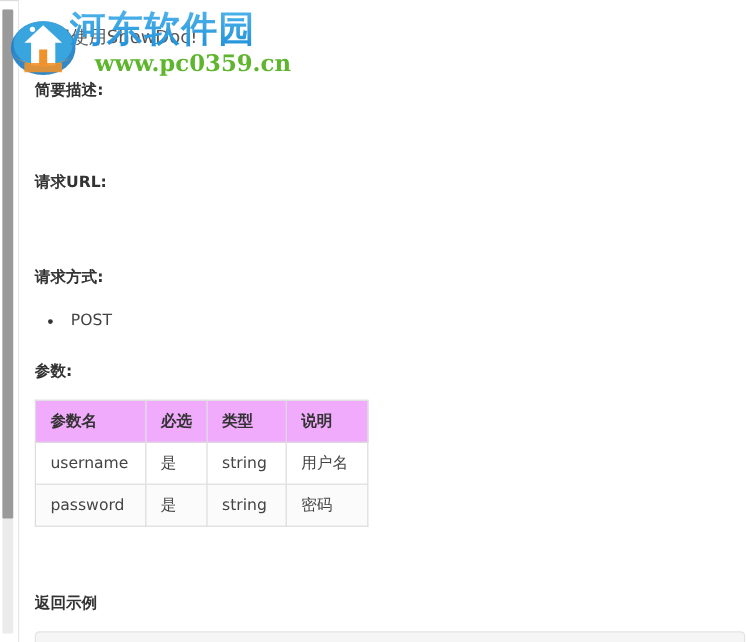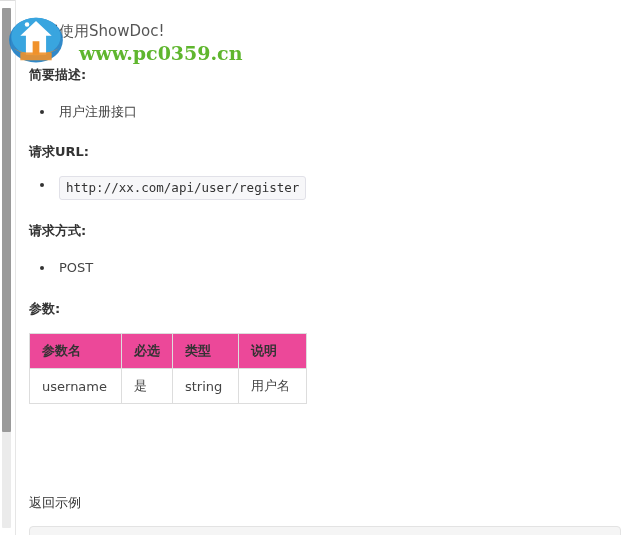--- a/index.html
+++ b/index.html
@@ -127,36 +127,36 @@
     height: 34px;
     text-align: left;
     vertical-align: middle;
     white-space: nowrap;
     font-weight: normal;
     color: #444444;
   }
   table.params th {
     font-weight: bold;
     color: #333333;
-    background: #ec4899;
+    background: #f0abfc;
   }
   table.params tbody tr:nth-child(even) td {
     background: #fbfbfb;
   }
   table.params col.c0 { width: 92px; }
   table.params col.c1 { width: 50px; }
   table.params col.c2 { width: 66px; }
   table.params col.c3 { width: 68px; }
 
   .return-heading {
     position: absolute;
     left: 13px;
     top: 494px;
     font-size: 13px;
-    font-weight: normal;
+    font-weight: bold;
     color: #333333;
   }
 
   .code-block {
     position: absolute;
     left: 13px;
     top: 526px;
     width: 592px;
     height: 40px;
     background: #f5f5f5;
@@ -216,31 +216,23 @@
 <div class="scroll-track"></div>
 <div class="scroll-thumb"></div>
 <div class="pane-edge"></div>
 
 <div class="doc">
 
   <div class="page-title">欢迎使用ShowDoc!</div>
 
   <div class="h-sec" style="left:13px; top:66px;">简要描述:</div>
 
-  <ul class="bullets" style="left:13px; top:103px;">
-    <li>用户注册接口</li>
-  </ul>
 
   <div class="h-sec" style="left:13px; top:143px;text-align:right;">请求URL:</div>
 
-  <ul class="bullets" style="left:13px; top:176px;">
-    <li>
-      <code class="inline">http://xx.com/api/user/register</code>
-    </li>
-  </ul>
 
   <div class="h-sec" style="left:13px; top:222px;">请求方式:</div>
 
   <ul class="bullets" style="left:13px; top:259px;text-align:center;">
     <li>POST</li>
   </ul>
 
   <div class="h-sec" style="left:13px; top:300px;text-align:center;">参数:</div>
 
   <table class="params" style="left:13px; top:333px;">
@@ -258,20 +250,26 @@
         <th>说明</th>
       </tr>
     </thead>
     <tbody>
       <tr>
         <td>username</td>
         <td>是</td>
         <td>string</td>
         <td>用户名</td>
       </tr>
+      <tr>
+        <td>password</td>
+        <td>是</td>
+        <td>string</td>
+        <td>密码</td>
+      </tr>
     </tbody>
   </table>
 
   <div class="return-heading">返回示例</div>
 
   <div class="code-block"></div>
 
 </div>
 
 <div class="watermark">
@@ -279,15 +277,16 @@
   <svg class="wm-logo" viewBox="0 0 100 100">
     <ellipse cx="50" cy="52" rx="48" ry="40" fill="#1f7fc4" opacity="0.92"></ellipse>
     <ellipse cx="50" cy="46" rx="44" ry="34" fill="#3aa7e0" opacity="0.95"></ellipse>
     <path d="M8 66 q42 22 84 0 q-42 26 -84 0 z" fill="#f0922b"></path>
     <path d="M50 18 L78 44 L68 44 L68 78 L32 78 L32 44 L22 44 Z" fill="#ffffff"></path>
     <rect x="44" y="54" width="12" height="24" fill="#f0922b"></rect>
     <path d="M22 74 h56 v14 h-56 z" fill="#f0922b" opacity="0.9"></path>
     <circle cx="34" cy="24" r="4" fill="#ffffff"></circle>
   </svg>
 
+  <div class="wm-brand">河东软件园</div>
 
   <div class="wm-url">www.pc0359.cn</div>
 </div>
 
 </body></html>

